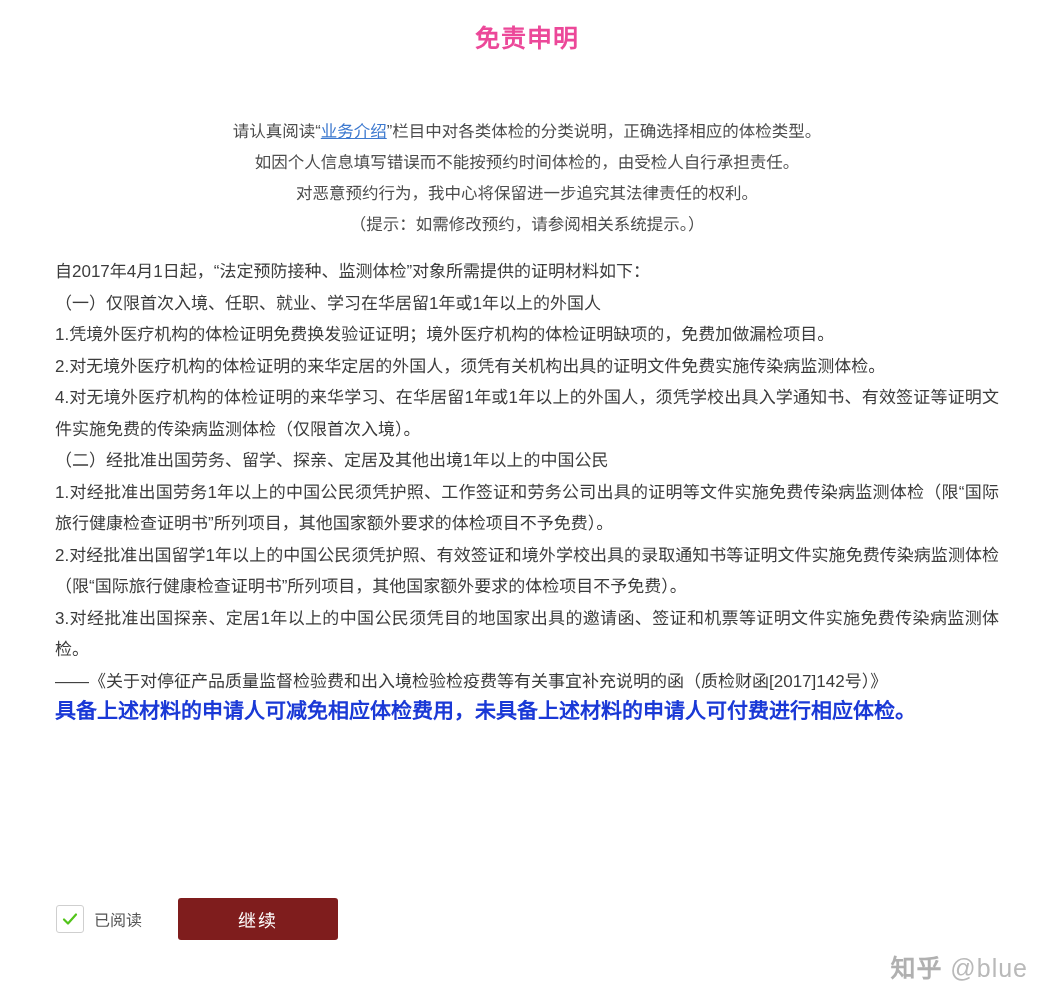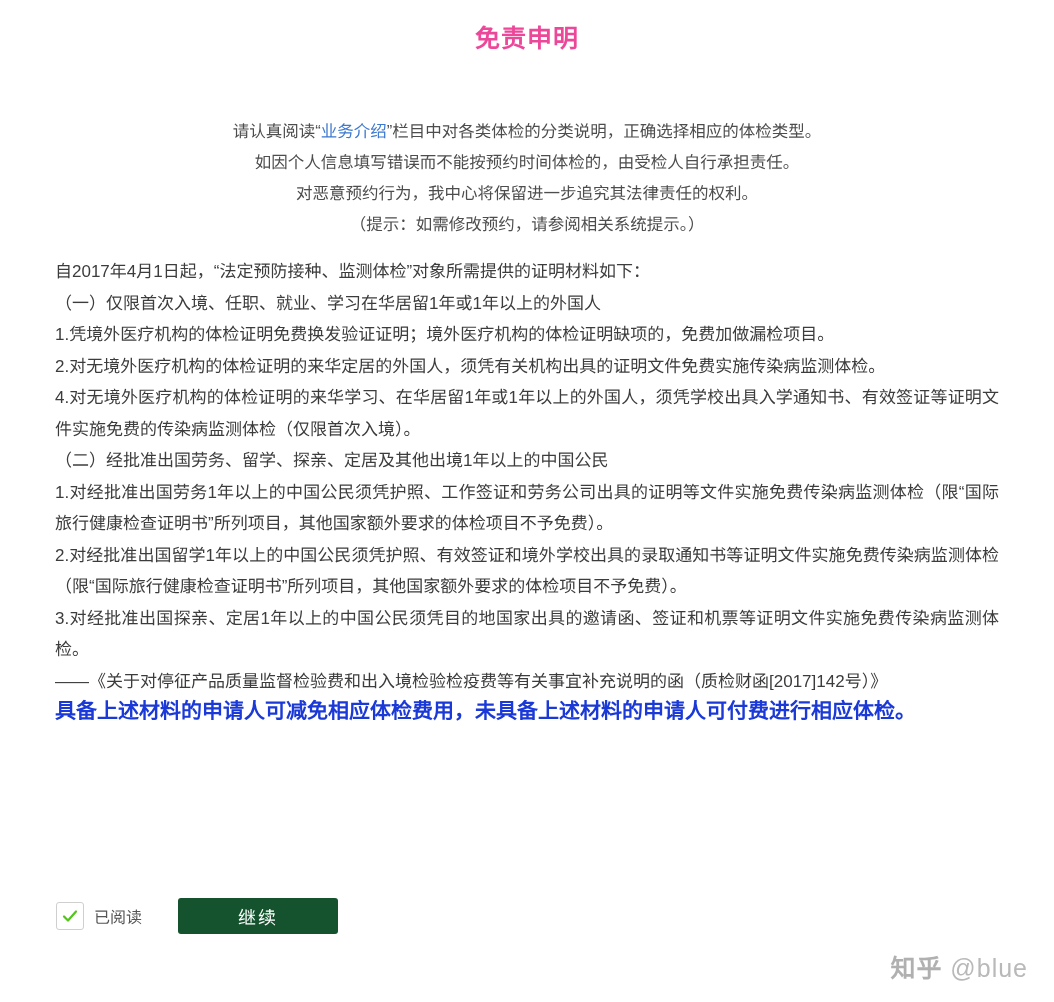--- a/index.html
+++ b/index.html
@@ -31,20 +31,21 @@
   }
   .intro {
     margin-top: 62px;
     text-align: center;
     font-size: 16.5px;
     line-height: 31px;
     color: #4d4d4d;
   }
   .intro .link {
     color: #3d79cf;
+    text-decoration: underline;
   }
   .body-text {
     margin: 16px 55px 0 55px;
     font-size: 17px;
     line-height: 31.5px;
     color: #3c3c3c;
     text-align: justify;
   }
   .body-text p {
     margin: 0;
@@ -88,22 +89,22 @@
   }
   .checkbox svg {
     display: block;
   }
   .read-label {
     font-size: 16px;
     color: #555555;
   }
   .continue-btn {
     width: 160px;
-    height: 36px;
-    background: #14532d;
+    height: 42px;
+    background: #7f1d1d;
     color: #ffffff;
     border: none;
     border-radius: 3px;
     font-size: 18px;
     font-family: "Liberation Sans", "DejaVu Sans", sans-serif;
     cursor: pointer;
     letter-spacing: 2px;
   }
   .watermark {
     position: absolute;

